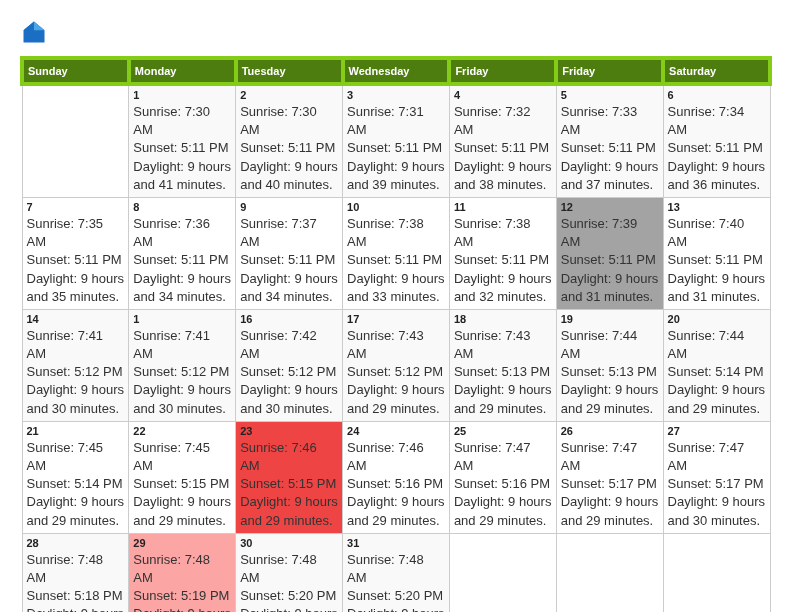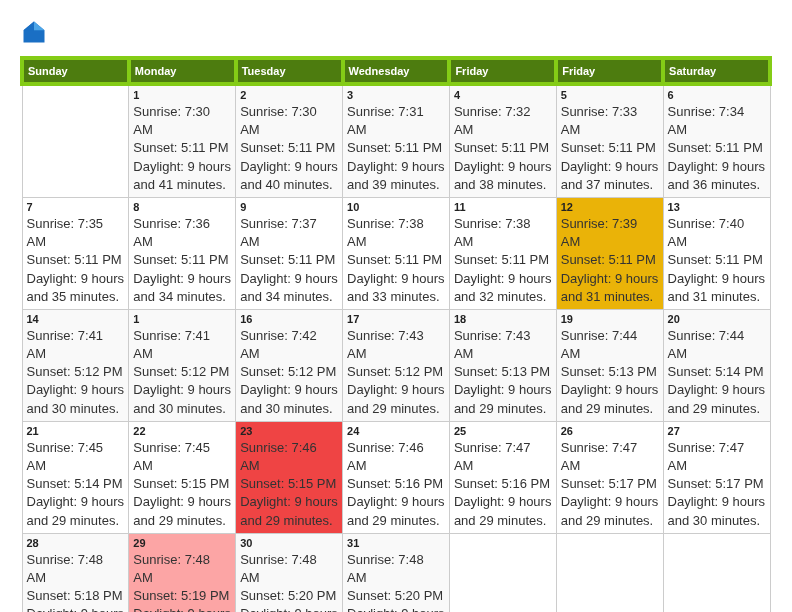--- a/index.html
+++ b/index.html
@@ -175,21 +175,21 @@
 Daylight: 9 hours
 and 34 minutes.</span></td>
           <td style="background: rgb(255, 255, 255);"><span class="day-num">10</span><span class="day-info" style="white-space: pre-line;">Sunrise: 7:38 AM
 Sunset: 5:11 PM
 Daylight: 9 hours
 and 33 minutes.</span></td>
           <td style="background: rgb(255, 255, 255);"><span class="day-num">11</span><span class="day-info" style="white-space: pre-line;">Sunrise: 7:38 AM
 Sunset: 5:11 PM
 Daylight: 9 hours
 and 32 minutes.</span></td>
-          <td style="background: #eab308;"><span class="day-num">12</span><span class="day-info" style="white-space: pre-line; margin-top: 14px;">Sunrise: 7:39 AM
+          <td style="background: #a3a3a3;"><span class="day-num">12</span><span class="day-info" style="white-space: pre-line; margin-top: 14px;">Sunrise: 7:39 AM
 Sunset: 5:11 PM
 Daylight: 9 hours
 and 31 minutes.</span></td>
           <td style="background: rgb(255, 255, 255);"><span class="day-num">13</span><span class="day-info" style="white-space: pre-line;">Sunrise: 7:40 AM
 Sunset: 5:11 PM
 Daylight: 9 hours
 and 31 minutes.</span></td>
         </tr>
         <tr>
           <td style="background: rgb(249, 249, 249);"><span class="day-num">14</span><span class="day-info" style="white-space: pre-line;">Sunrise: 7:41 AM

